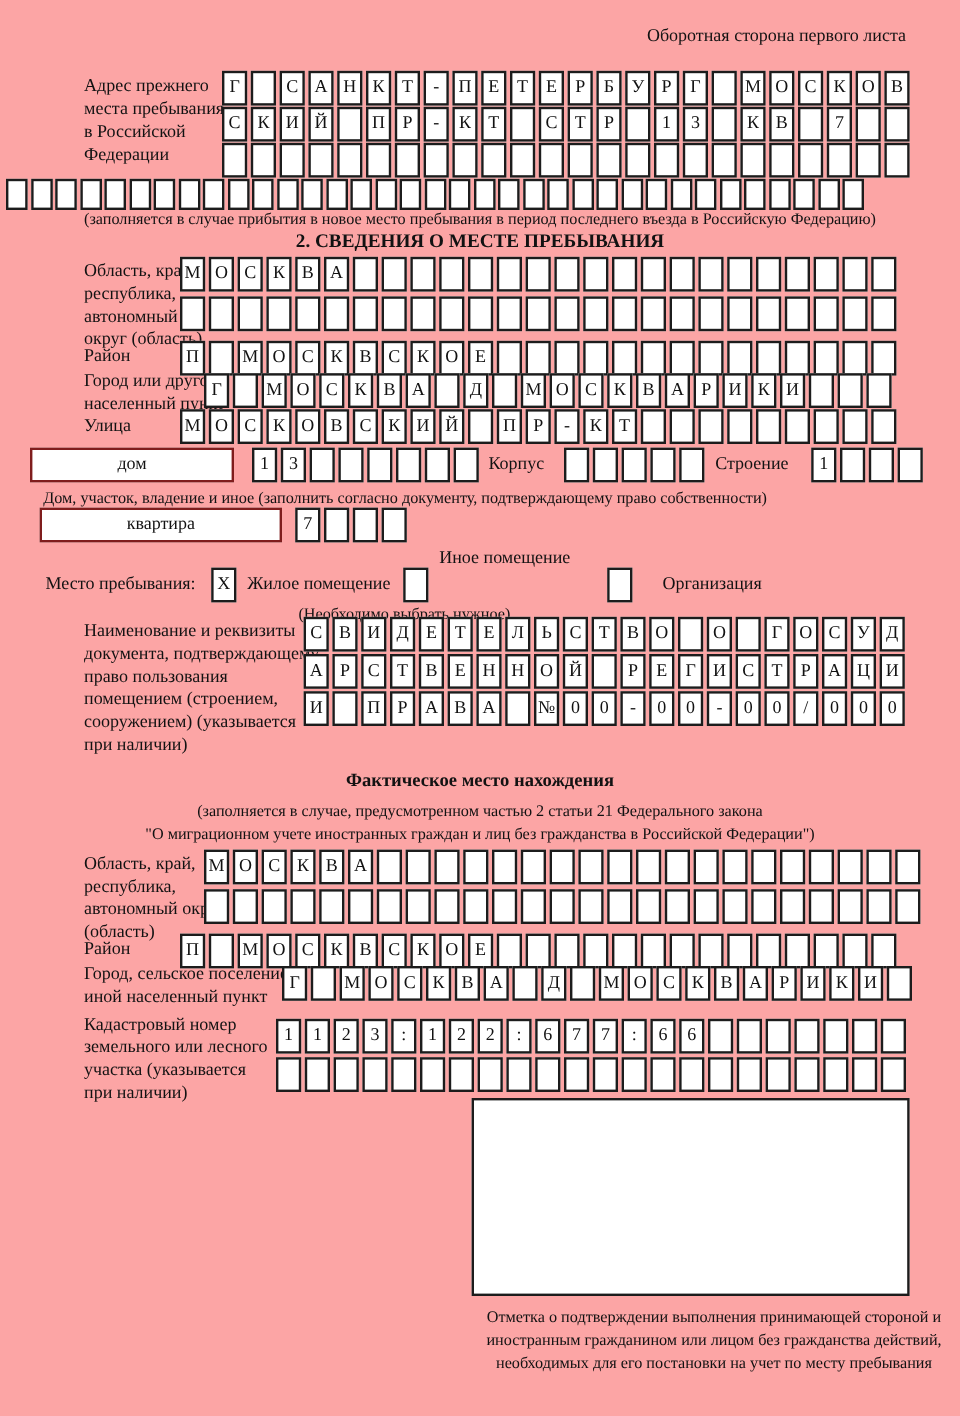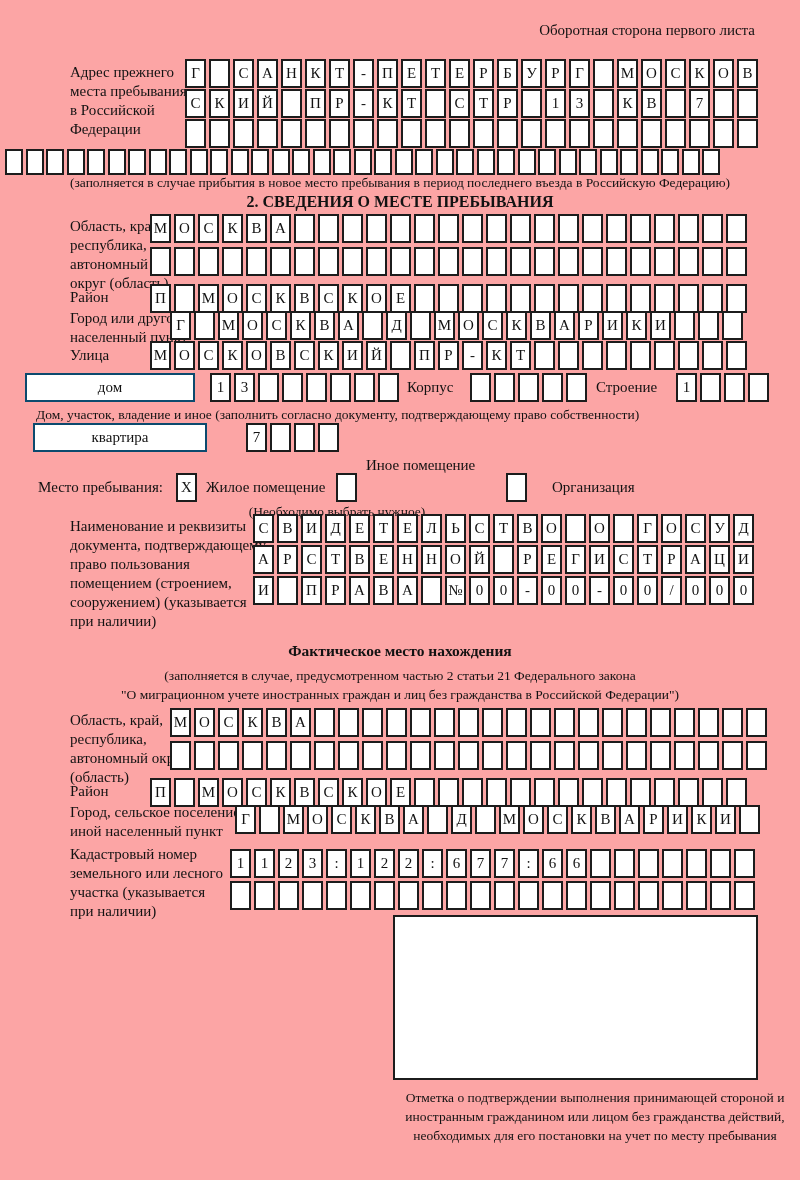--- a/index.html
+++ b/index.html
@@ -7,21 +7,21 @@
         font-family:"Liberation Serif","DejaVu Serif",serif;color:#121212;}
   .abs{position:absolute;}
   .lbl{font-size:15px;line-height:19px;white-space:pre-line;}
   .cap{font-size:13.5px;line-height:17px;}
   .ctr{left:0;width:100%;text-align:center;}
   .bold{font-weight:bold;}
   .cellrow{white-space:nowrap;}
   .cell{display:inline-block;box-sizing:content-box;width:17px;height:25px;border:2px solid #1c1c1c;
         margin-right:3px;text-align:center;font-size:15px;line-height:25px;vertical-align:top;background:#fff;}
   .sm .cell{width:14px;height:22px;line-height:22px;margin-right:2.5px;}
-  .wbox{box-sizing:border-box;border:2px solid #0c4a6e;height:29px;text-align:center;
+  .wbox{box-sizing:border-box;border:2px solid #7f1d1d;height:29px;text-align:center;
         font-size:15px;line-height:25px;background:#fff;}
   .stampbox{box-sizing:border-box;border:2px solid #1c1c1c;background:#fff;}
 </style>
 </head>
 <body>
 
 <div class="page">
 
   <div class="abs" style="top:22px;left:0;right:45px;text-align:right;font-size:15px;">Оборотная сторона первого листа</div>
 
@@ -55,21 +55,21 @@
   <div class="abs cellrow" style="left:150px;top:341px;"><span class="cell">М</span><span class="cell">О</span><span class="cell">С</span><span class="cell">К</span><span class="cell">О</span><span class="cell">В</span><span class="cell">С</span><span class="cell">К</span><span class="cell">И</span><span class="cell">Й</span><span class="cell"></span><span class="cell">П</span><span class="cell">Р</span><span class="cell">-</span><span class="cell">К</span><span class="cell">Т</span><span class="cell"></span><span class="cell"></span><span class="cell"></span><span class="cell"></span><span class="cell"></span><span class="cell"></span><span class="cell"></span><span class="cell"></span><span class="cell"></span></div>
 
   <div class="abs wbox" style="left:25px;top:373px;width:170px;">дом</div>
   <div class="abs cellrow" style="left:210px;top:373px;"><span class="cell">1</span><span class="cell">3</span><span class="cell"></span><span class="cell"></span><span class="cell"></span><span class="cell"></span><span class="cell"></span><span class="cell"></span></div>
   <div class="abs lbl" style="left:407px;top:378px;">Корпус</div>
   <div class="abs cellrow" style="left:470px;top:373px;"><span class="cell"></span><span class="cell"></span><span class="cell"></span><span class="cell"></span><span class="cell"></span></div>
   <div class="abs lbl" style="left:596px;top:378px;">Строение</div>
   <div class="abs cellrow" style="left:676px;top:373px;"><span class="cell">1</span><span class="cell"></span><span class="cell"></span><span class="cell"></span></div>
   <div class="abs cap" style="left:36px;top:406px;">Дом, участок, владение и иное (заполнить согласно документу, подтверждающему право собственности)</div>
 
-  <div class="abs wbox" style="left:33px;top:423px;width:174px;">квартира</div>
+  <div class="abs wbox" style="left:33px;top:423px;width:202px;">квартира</div>
   <div class="abs cellrow" style="left:246px;top:423px;"><span class="cell">7</span><span class="cell"></span><span class="cell"></span><span class="cell"></span></div>
 
   <div class="abs lbl" style="left:38px;top:478px;">Место пребывания:</div>
   <div class="abs cellrow" style="left:176px;top:473px;"><span class="cell">X</span></div>
   <div class="abs lbl" style="left:206px;top:478px;">Жилое помещение</div>
   <div class="abs cellrow" style="left:336px;top:473px;"><span class="cell"></span></div>
   <div class="abs lbl" style="left:366px;top:456px;">Иное помещение</div>
   <div class="abs cellrow" style="left:506px;top:473px;"><span class="cell"></span></div>
   <div class="abs lbl" style="left:552px;top:478px;">Организация</div>
   <div class="abs cap" style="left:137px;top:503px;width:400px;text-align:center;">(Необходимо выбрать нужное)</div>

